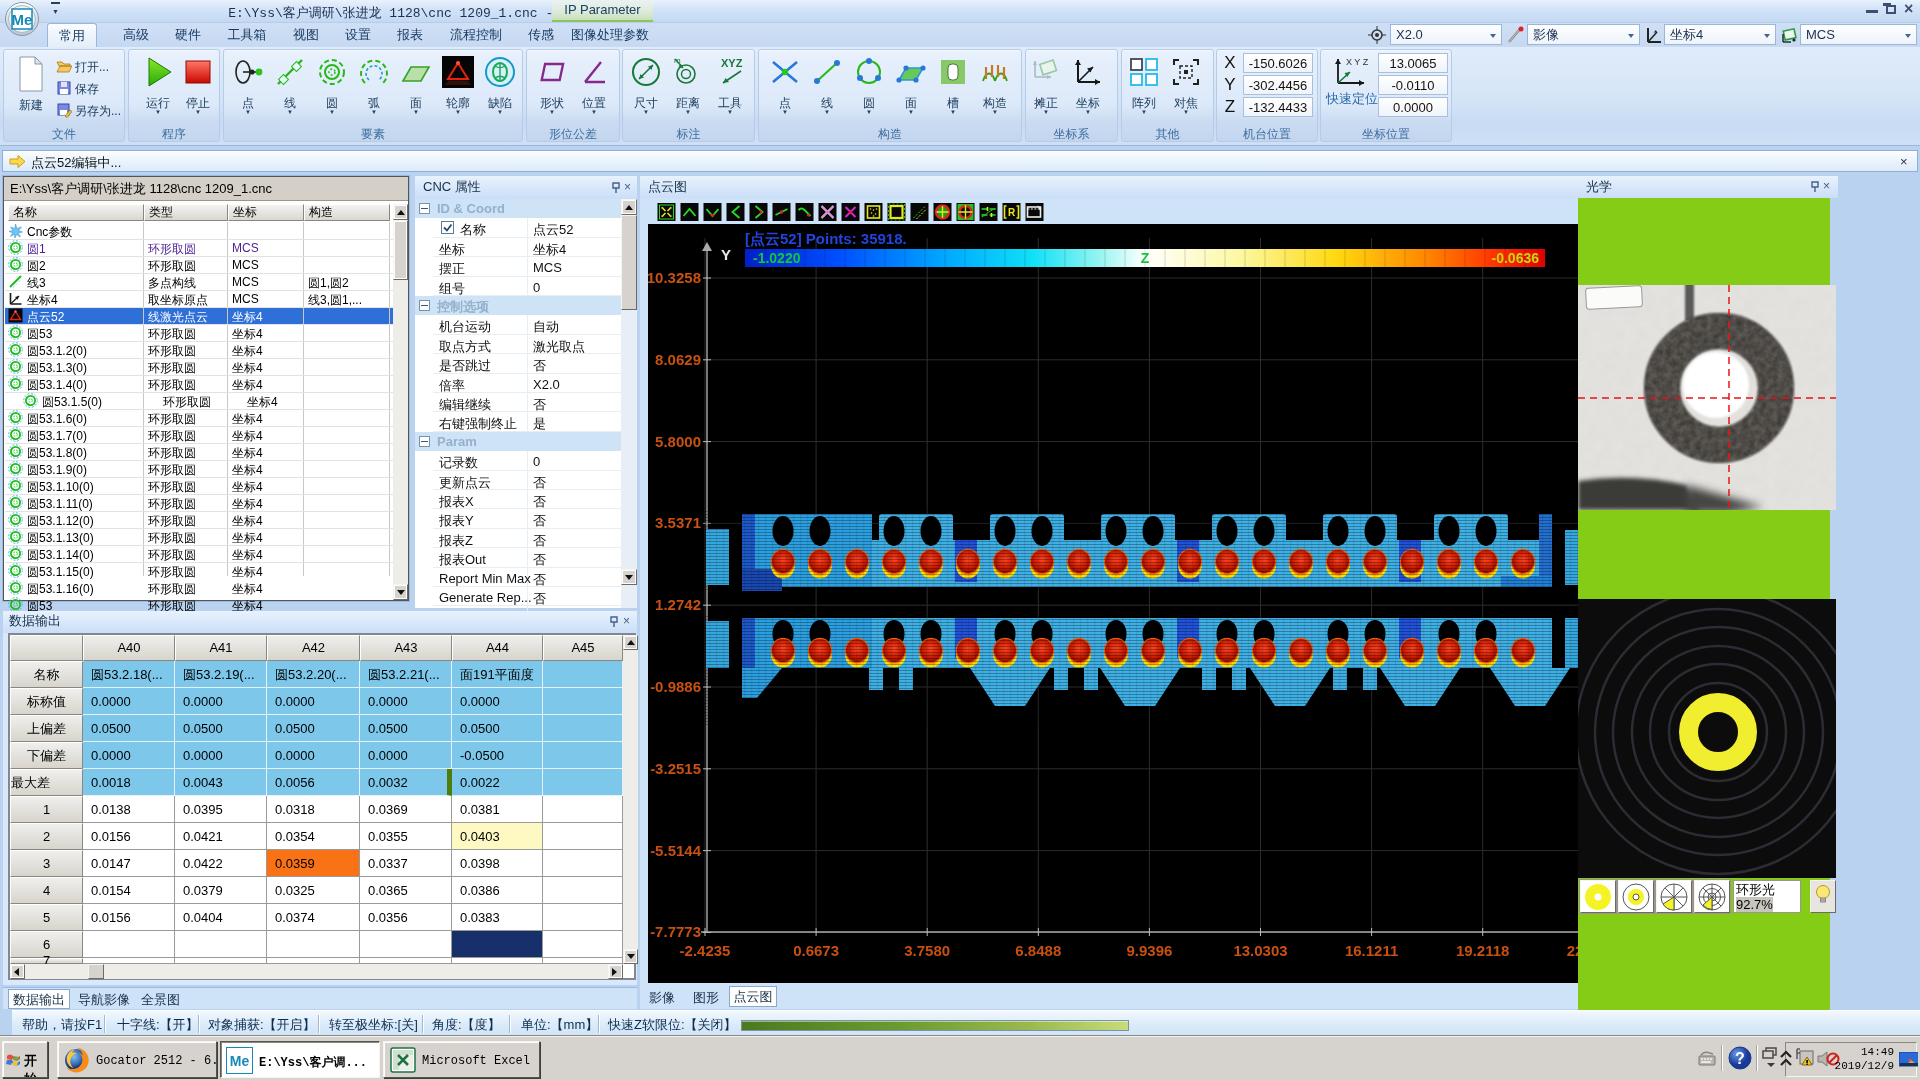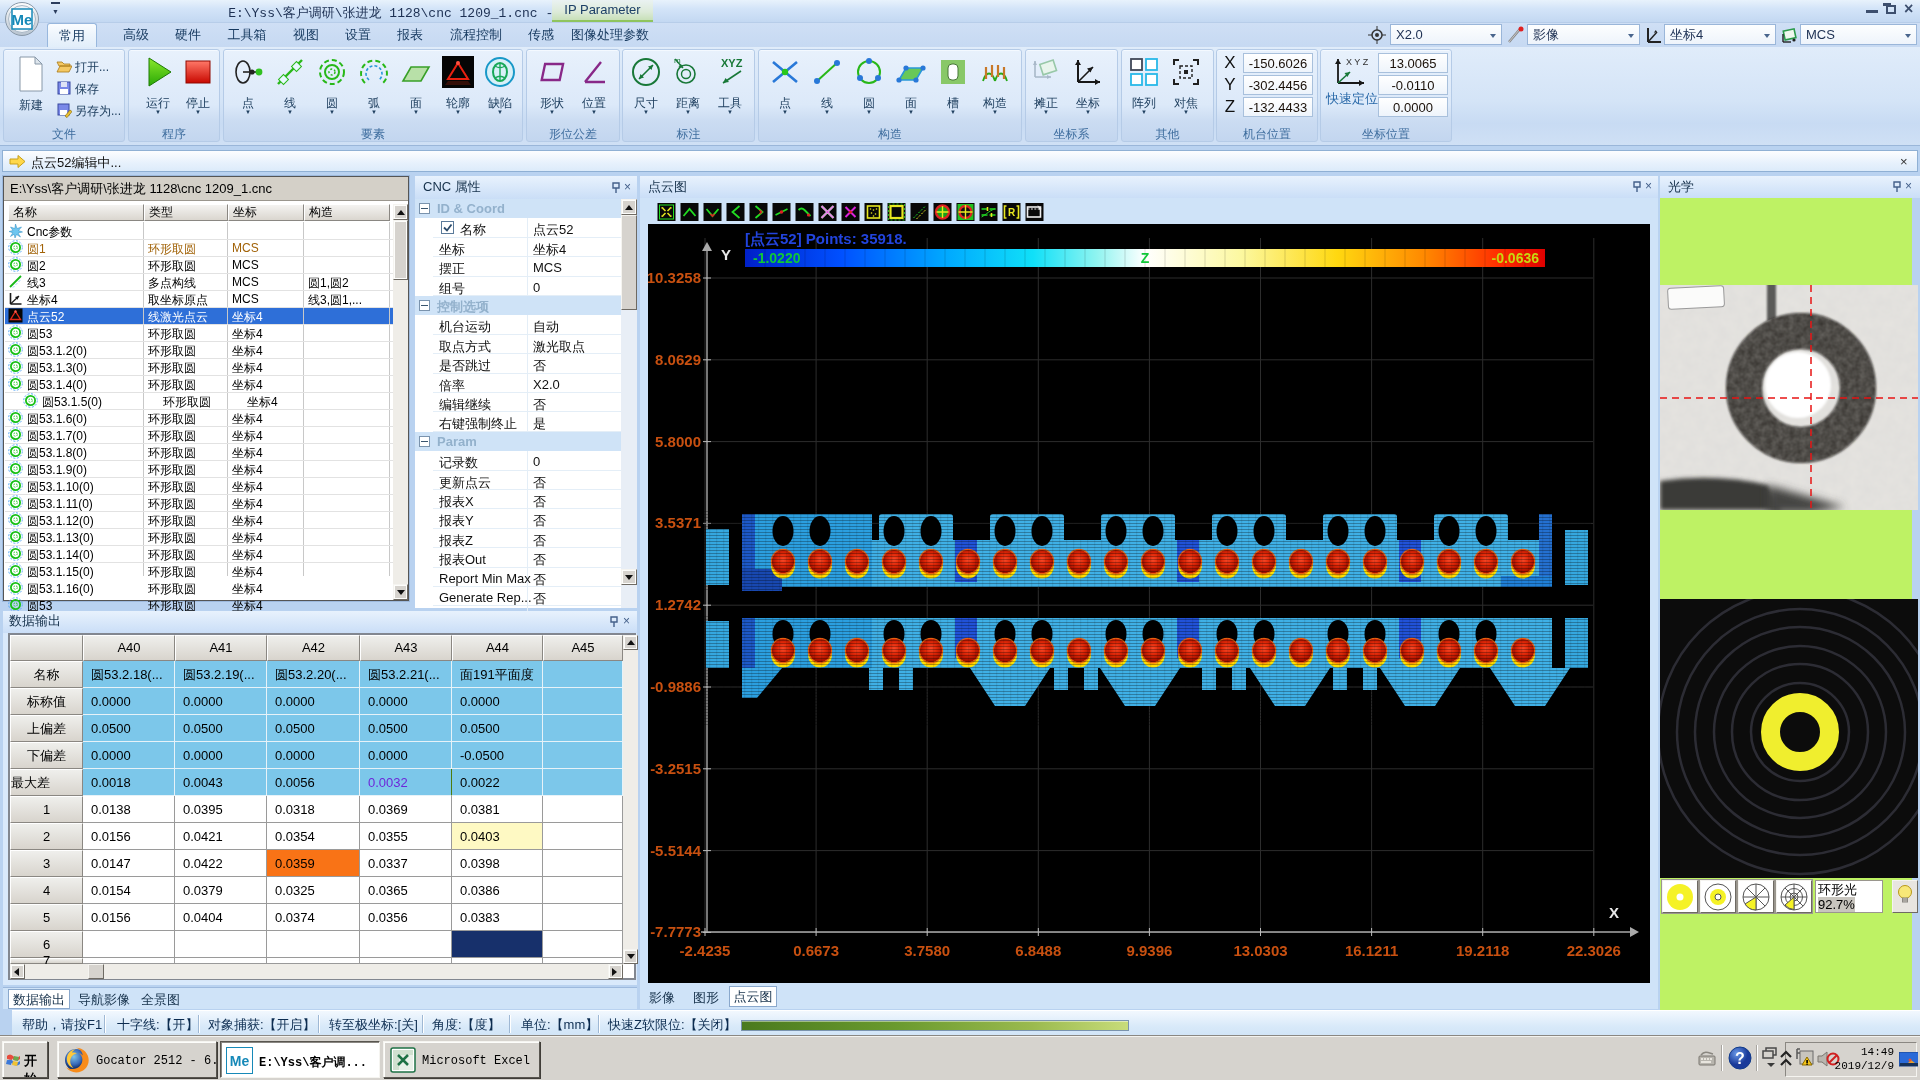--- a/index.html
+++ b/index.html
@@ -347,21 +347,21 @@
 <div class="abs" style="left:4px;top:27px;width:136px;height:17px;background:linear-gradient(#f4f3f1,#dad6cf);border:1px solid;border-color:#fff #8a8782 #8a8782 #fff;font-size:12px;padding-left:4px;line-height:15px">名称</div>
 <div class="abs" style="left:140px;top:27px;width:84px;height:17px;background:linear-gradient(#f4f3f1,#dad6cf);border:1px solid;border-color:#fff #8a8782 #8a8782 #fff;font-size:12px;padding-left:4px;line-height:15px">类型</div>
 <div class="abs" style="left:224px;top:27px;width:76px;height:17px;background:linear-gradient(#f4f3f1,#dad6cf);border:1px solid;border-color:#fff #8a8782 #8a8782 #fff;font-size:12px;padding-left:4px;line-height:15px">坐标</div>
 <div class="abs" style="left:300px;top:27px;width:86px;height:17px;background:linear-gradient(#f4f3f1,#dad6cf);border:1px solid;border-color:#fff #8a8782 #8a8782 #fff;font-size:12px;padding-left:4px;line-height:15px">构造</div>
 <div class="abs" style="left:1px;top:45px;width:388px;height:17px;color:#000;font-size:12px;overflow:hidden">
 <svg class="abs" style="left:3px;top:1px" width="15" height="15">
           <path d="M7.5 1l1.5 4.5L13.5 4l-3 3.5 4 1.5-4.5 1 2.5 4-4-2.5L7 15l-.8-3.8-3.7 2.3 2.3-3.8L1 8.5l4-1L2.5 4l4.3 1.5z" fill="#6ec6f0" stroke="#2a8ac0" stroke-width="0.5"></path>
         </svg>
 <div class="abs" style="left:22px;top:2px;white-space:nowrap">Cnc参数</div>
 </div>
-<div class="abs" style="left:1px;top:62px;width:388px;height:17px;color:#a16207;font-size:12px;overflow:hidden">
+<div class="abs" style="left:1px;top:62px;width:388px;height:17px;color:#4c1d95;font-size:12px;overflow:hidden">
 <svg class="abs" style="left:3px;top:1px" width="15" height="15">
           <circle cx="7.5" cy="7.5" r="6.8" fill="none" stroke="#58a8f8" stroke-width="1" stroke-dasharray="2 1.6"></circle>
           <circle cx="7.5" cy="7.5" r="4.6" fill="none" stroke="#18c018" stroke-width="1.8"></circle>
           <circle cx="7.5" cy="7.5" r="1.8" fill="none" stroke="#18c018" stroke-width="1" stroke-dasharray="1.5 1.2"></circle>
         </svg>
 <div class="abs" style="left:22px;top:2px;white-space:nowrap">圆1</div>
 <div class="abs" style="left:143px;top:2px;white-space:nowrap">环形取圆</div>
 <div class="abs" style="left:227px;top:2px;white-space:nowrap">MCS</div>
 </div>
 <div class="abs" style="left:1px;top:79px;width:388px;height:17px;color:#000;font-size:12px;overflow:hidden">
@@ -751,21 +751,21 @@
 <div class="abs" style="left:80px;top:131px;width:92px;height:27px;background:#7cc7ea;border-right:1px solid #e6f2f8;border-bottom:1px solid #e6f2f8;font-size:13px;color:#000;padding-left:8px;line-height:27px;white-space:nowrap;overflow:hidden">0.0000</div>
 <div class="abs" style="left:172px;top:131px;width:92px;height:27px;background:#7cc7ea;border-right:1px solid #e6f2f8;border-bottom:1px solid #e6f2f8;font-size:13px;color:#000;padding-left:8px;line-height:27px;white-space:nowrap;overflow:hidden">0.0000</div>
 <div class="abs" style="left:264px;top:131px;width:93px;height:27px;background:#7cc7ea;border-right:1px solid #e6f2f8;border-bottom:1px solid #e6f2f8;font-size:13px;color:#000;padding-left:8px;line-height:27px;white-space:nowrap;overflow:hidden">0.0000</div>
 <div class="abs" style="left:357px;top:131px;width:92px;height:27px;background:#7cc7ea;border-right:1px solid #e6f2f8;border-bottom:1px solid #e6f2f8;font-size:13px;color:#000;padding-left:8px;line-height:27px;white-space:nowrap;overflow:hidden">0.0000</div>
 <div class="abs" style="left:449px;top:131px;width:91px;height:27px;background:#7cc7ea;border-right:1px solid #e6f2f8;border-bottom:1px solid #e6f2f8;font-size:13px;color:#000;padding-left:8px;line-height:27px;white-space:nowrap;overflow:hidden">-0.0500</div>
 <div class="abs" style="left:540px;top:131px;width:80px;height:27px;background:#7cc7ea;border-right:1px solid #e6f2f8;border-bottom:1px solid #e6f2f8;font-size:13px;color:#000;padding-left:8px;line-height:27px;white-space:nowrap;overflow:hidden"></div>
 <div class="abs" style="left:7px;top:158px;width:73px;height:27px;background:linear-gradient(#efefec,#d8d4cd);border:1px solid;border-color:#fff #8a8782 #8a8782 #fff;font-size:13px;line-height:25px">最大差</div>
 <div class="abs" style="left:80px;top:158px;width:92px;height:27px;background:#7cc7ea;border-right:1px solid #e6f2f8;border-bottom:1px solid #e6f2f8;font-size:13px;color:#000;padding-left:8px;line-height:27px;white-space:nowrap;overflow:hidden">0.0018</div>
 <div class="abs" style="left:172px;top:158px;width:92px;height:27px;background:#7cc7ea;border-right:1px solid #e6f2f8;border-bottom:1px solid #e6f2f8;font-size:13px;color:#000;padding-left:8px;line-height:27px;white-space:nowrap;overflow:hidden">0.0043</div>
 <div class="abs" style="left:264px;top:158px;width:93px;height:27px;background:#7cc7ea;border-right:1px solid #e6f2f8;border-bottom:1px solid #e6f2f8;font-size:13px;color:#000;padding-left:8px;line-height:27px;white-space:nowrap;overflow:hidden">0.0056</div>
-<div class="abs" style="left:357px;top:158px;width:92px;height:27px;background:#7cc7ea;border-right:1px solid #4d7c0f;border-bottom:1px solid #e6f2f8;font-size:13px;color:#6d28d9;padding-left:8px;line-height:27px;white-space:nowrap;overflow:hidden">0.0032</div>
+<div class="abs" style="left:357px;top:158px;width:92px;height:27px;background:#7cc7ea;border-right:5px solid #4d7c0f;border-bottom:1px solid #e6f2f8;font-size:13px;color:#000000;padding-left:8px;line-height:27px;white-space:nowrap;overflow:hidden">0.0032</div>
 <div class="abs" style="left:449px;top:158px;width:91px;height:27px;background:#7cc7ea;border-right:1px solid #e6f2f8;border-bottom:1px solid #e6f2f8;font-size:13px;color:#000;padding-left:8px;line-height:27px;white-space:nowrap;overflow:hidden">0.0022</div>
 <div class="abs" style="left:540px;top:158px;width:80px;height:27px;background:#7cc7ea;border-right:1px solid #e6f2f8;border-bottom:1px solid #e6f2f8;font-size:13px;color:#000;padding-left:8px;line-height:27px;white-space:nowrap;overflow:hidden"></div>
 <div class="abs" style="left:7px;top:185px;width:73px;height:27px;background:linear-gradient(#efefec,#d8d4cd);border:1px solid;border-color:#fff #8a8782 #8a8782 #fff;font-size:13px;text-align:center;line-height:25px">1</div>
 <div class="abs" style="left:80px;top:185px;width:92px;height:27px;background:#fff;border-right:1px solid #9a9a9a;border-bottom:1px solid #9a9a9a;font-size:13px;color:#000;padding-left:8px;line-height:27px;white-space:nowrap;overflow:hidden">0.0138</div>
 <div class="abs" style="left:172px;top:185px;width:92px;height:27px;background:#fff;border-right:1px solid #9a9a9a;border-bottom:1px solid #9a9a9a;font-size:13px;color:#000;padding-left:8px;line-height:27px;white-space:nowrap;overflow:hidden">0.0395</div>
 <div class="abs" style="left:264px;top:185px;width:93px;height:27px;background:#fff;border-right:1px solid #9a9a9a;border-bottom:1px solid #9a9a9a;font-size:13px;color:#000;padding-left:8px;line-height:27px;white-space:nowrap;overflow:hidden">0.0318</div>
 <div class="abs" style="left:357px;top:185px;width:92px;height:27px;background:#fff;border-right:1px solid #9a9a9a;border-bottom:1px solid #9a9a9a;font-size:13px;color:#000;padding-left:8px;line-height:27px;white-space:nowrap;overflow:hidden">0.0369</div>
 <div class="abs" style="left:449px;top:185px;width:91px;height:27px;background:#fff;border-right:1px solid #9a9a9a;border-bottom:1px solid #9a9a9a;font-size:13px;color:#000;padding-left:8px;line-height:27px;white-space:nowrap;overflow:hidden">0.0381</div>
 <div class="abs" style="left:540px;top:185px;width:80px;height:27px;background:#fff;border-right:1px solid #9a9a9a;border-bottom:1px solid #9a9a9a;font-size:13px;color:#000;padding-left:8px;line-height:27px;white-space:nowrap;overflow:hidden"></div>
 <div class="abs" style="left:7px;top:212px;width:73px;height:27px;background:linear-gradient(#efefec,#d8d4cd);border:1px solid;border-color:#fff #8a8782 #8a8782 #fff;font-size:13px;text-align:center;line-height:25px">2</div>
@@ -1180,21 +1180,21 @@
 <rect x="60" y="390" width="890" height="112" fill="url(#scan)"></rect>
 </g>
 </svg>
 </div>
 <div class="abs" style="left:1px;top:808px;width:1016px;height:25px;background:#cfe3f8">
 <div class="abs" style="left:8px;top:5px;font-size:13px;color:#15304a">影像</div>
 <div class="abs" style="left:52px;top:5px;font-size:13px;color:#15304a">图形</div>
 <div class="abs" style="left:88px;top:2px;width:48px;height:21px;background:#fff;border:1px solid #8aa8cc;font-size:13px;color:#15304a;text-align:center;line-height:20px">点云图</div>
 </div>
 </div>
-<div class="abs" style="left:1660px;top:176px;width:252px;height:834px;background:#bef264">
+<div class="abs" style="left:1578px;top:176px;width:252px;height:834px;background:#84cc16">
 <div class="abs" style="left:0;top:0;width:260px;height:22px;background:linear-gradient(#e8f2fd,#cadef7);font-size:13px;color:#15304a;line-height:21px;padding-left:8px">光学</div>
 <svg class="abs" style="left:232px;top:5px" width="10" height="12">
         <path d="M2 1h6v5H2zM5 6v5" stroke="#44608a" fill="none" stroke-width="1.4"></path>
       </svg>
 <div class="abs" style="left:245px;top:3px;font-size:12px;color:#44608a">×</div>
 <div class="abs" style="left:0;top:109px;width:258px;height:225px;overflow:hidden">
 <svg width="258" height="225">
           <defs>
 <filter id="nz" x="0" y="0" width="258" height="225" filterUnits="userSpaceOnUse">
               <feTurbulence type="fractalNoise" baseFrequency="0.09" numOctaves="3" seed="11"></feTurbulence>

